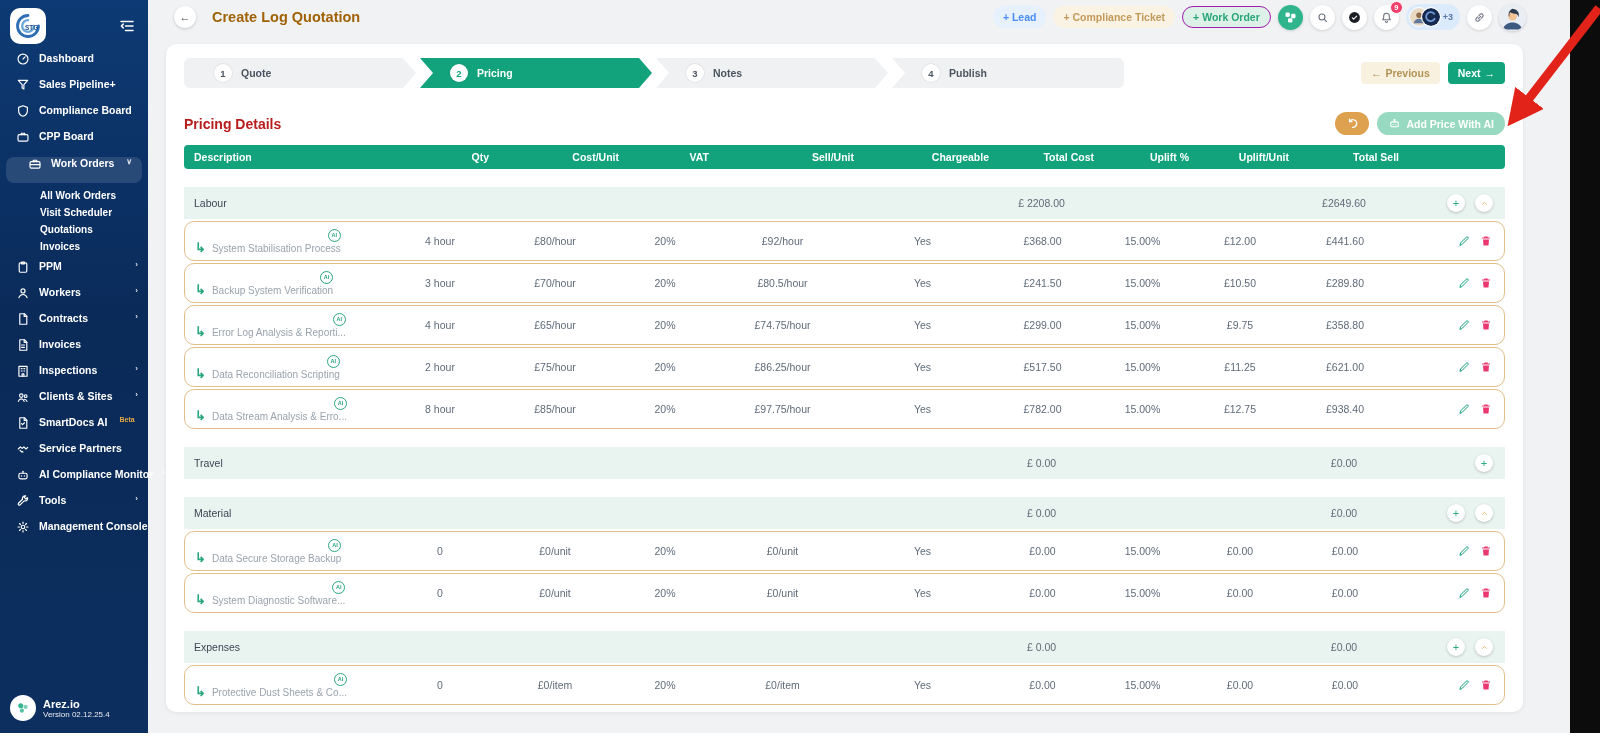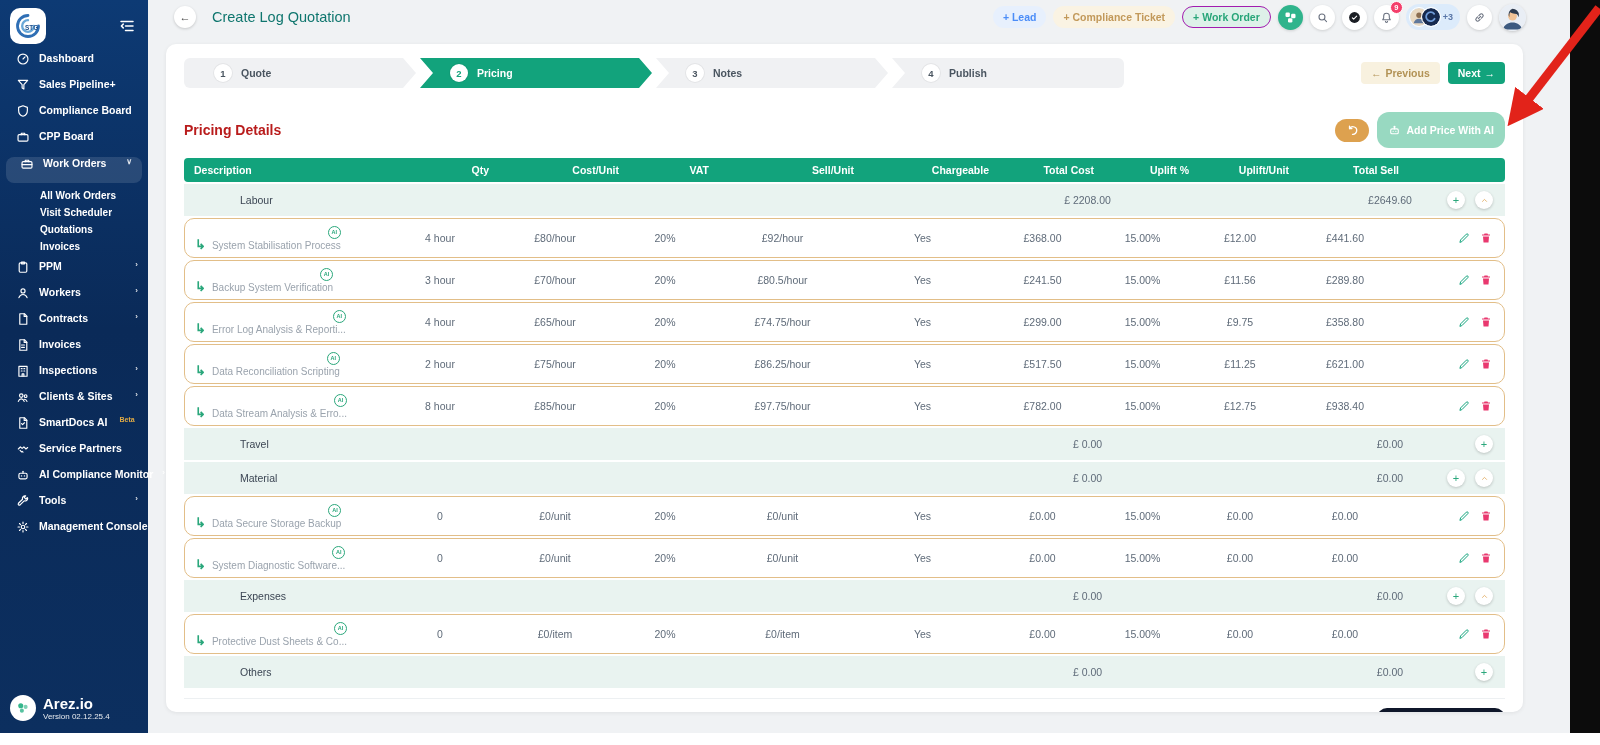--- a/index.html
+++ b/index.html
@@ -11,38 +11,38 @@
     background:linear-gradient(180deg,#0d3a74 0%,#0a2a58 45%,#0c2f5f 100%); color:#fff; z-index:5; }
   .side-head { display:flex; justify-content:space-between; align-items:center; padding:8px 12px 8px 10px; }
   .logo-box { width:36px; height:36px; background:#fff; border-radius:10px; display:flex; align-items:center; justify-content:center; }
   .logo-box svg { width:28px; height:28px; }
   .collapse-btn { width:18px; height:18px; color:#fff; cursor:pointer; }
   .collapse-btn svg { width:18px; height:18px; }
   .nav-item { display:flex; align-items:flex-start; gap:9px; height:26px; padding:0 10px 0 16px;
     color:#fff; font-size:10.5px; font-weight:bold; cursor:pointer; white-space:nowrap; }
   .nav-item .icon { width:14px; height:14px; display:inline-flex; flex:0 0 14px; }
   .nav-item .icon svg { width:14px; height:14px; }
-  .nav-item.active { background:rgba(255,255,255,.12); border-radius:8px; margin:1px 6px; padding-left:14px; }
+  .nav-item.active { background:rgba(255,255,255,.12); border-radius:8px; margin:1px 6px; padding-left:22px; }
   .chev { margin-left:auto; font-size:8px; opacity:.85; }
   .beta { color:#e0aa45; font-size:7px; margin-left:3px; font-weight:bold; }
   .subnav { padding:3px 0 5px; }
   .sub-item { padding-left:40px; height:17px; display:flex; align-items:center; color:#fff;
     font-size:10px; font-weight:600; cursor:pointer; white-space:nowrap; }
   .side-foot { position:absolute; bottom:12px; left:10px; display:flex; gap:7px; align-items:center; }
   .foot-logo { width:26px; height:26px; border-radius:50%; background:#fff; display:flex; align-items:center; justify-content:center; }
   .foot-logo svg { width:18px; height:18px; }
-  .foot-app { font-size:15px; font-weight:bold; }
+  .foot-app { font-size:11px; font-weight:bold; }
   .foot-ver { font-size:8px; opacity:.9; }
 
   
   .main { position:absolute; left:148px; top:0; width:1422px; height:733px; background:#f0f2f4; }
   .topbar { display:flex; align-items:center; height:34px; padding:0 44px 0 26px; gap:8px; }
   .back-btn { width:22px; height:22px; border-radius:50%; background:#fff; box-shadow:0 1px 3px rgba(0,0,0,.18);
     display:flex; align-items:center; justify-content:center; font-size:11px; color:#444; cursor:pointer; }
-  .page-title { font-size:14.5px; font-weight:normal; color:#0f766e; margin-left:8px; }
+  .page-title { font-size:14.5px; font-weight:bold; color:#a16207; margin-left:8px; }
   .tb-right { margin-left:auto; display:flex; align-items:center; gap:7px; }
   .pill { height:22px; border-radius:12px; padding:0 10px; font-size:10.5px; font-weight:bold;
     display:flex; align-items:center; cursor:pointer; white-space:nowrap; }
   .pill.blue { background:#e7f0fd; color:#4b8df8; }
   .pill.tan { background:#faf3e3; color:#c2995a;text-align:right; }
   .pill.green { background:#def1e9; color:#27a578; border:1px solid #a21caf; }
   .cbtn { width:25px; height:25px; border-radius:50%; background:#fff; box-shadow:0 1px 3px rgba(0,0,0,.14);
     display:flex; align-items:center; justify-content:center; color:#6b7280; position:relative; cursor:pointer; }
   .cbtn svg { width:13px; height:13px; }
   .cbtn.green-apps { background:#2fb48c; color:#fff; }
@@ -79,30 +79,30 @@
     font-weight:bold; display:flex; align-items:center; gap:4px; cursor:pointer; font-family:inherit; }
   .btn-prev { background:#f8f1df; color:#b29255; }
   .btn-next { background:#12a37c; color:#fff; }
 
   .details-head { display:flex; align-items:center; margin:24px 0 10px; }
   .details-title { font-size:14px; font-weight:bold; color:#b91c1c; }
   .head-actions { margin-left:auto; display:flex; gap:8px; align-items:center; }
   .undo-btn { width:34px; height:23px; border:none; border-radius:12px; background:#dda14f; color:#fff;
     display:flex; align-items:center; justify-content:center; cursor:pointer; }
   .undo-btn svg { width:13px; height:13px; }
-  .ai-btn { height:36px; border:none; border-radius:12px; background:#98d9c1; color:#fff; font-size:10.5px;
+  .ai-btn { height:23px; border:none; border-radius:12px; background:#98d9c1; color:#fff; font-size:10.5px;
     font-weight:bold; display:flex; align-items:center; gap:5px; padding:0 11px; cursor:pointer; font-family:inherit; }
   .ai-btn svg { width:13px; height:13px; }
 
   .thead, .trow { display:grid; grid-template-columns:205px 100px 130px 90px 145px 135px 105px 95px 100px 110px 1fr; align-items:center; }
   .thead { background:#12a37c; border-radius:4px; height:24px; color:#fff; font-size:10px; font-weight:bold; }
   .thead .cell { color:#fff; font-weight:bold;text-align:right; }
   .cell { font-size:10.5px; color:#5f6b79; text-align:center; overflow:hidden; white-space:nowrap; }
   .cell.desc { text-align:left; padding-left:10px; }
-  .group-row { background:#e9f3f0; height:32px; margin-top:2px;padding-left:46px; }
+  .group-row { background:#e9f3f0; height:32px; margin-top:18px; }
   .group-name { color:#3c4654; }
   .item-row { height:40px; border:1px solid #e2be88; border-radius:10px; margin:2px 0; background:#fff; }
   .acts { display:flex; justify-content:flex-end; align-items:center; gap:10px; padding-right:12px; }
   .ctrl { width:18px; height:18px; border:none; border-radius:50%; background:#fff;
     box-shadow:0 1px 3px rgba(0,0,0,.2); display:flex; align-items:center; justify-content:center;
     font-size:11px; line-height:1; cursor:pointer; padding:0; }
   .ctrl.add { color:#2aa77b; }
   .ctrl.col { color:#dda14f; }
   .ctrl svg { width:9px; height:9px; }
   .icon-btn { background:none; border:none; cursor:pointer; padding:0; display:flex; }
@@ -510,21 +510,21 @@
               <span class="item-name">Backup System Verification</span>
             </span>
           </div>
           <div class="cell">3 hour</div>
           <div class="cell">£70/hour</div>
           <div class="cell">20%</div>
           <div class="cell">£80.5/hour</div>
           <div class="cell">Yes</div>
           <div class="cell">£241.50</div>
           <div class="cell">15.00%</div>
-          <div class="cell">£11.56</div>
+          <div class="cell">£10.50</div>
           <div class="cell">£289.80</div>
           <div class="acts">
             <button class="icon-btn edit">
               <svg viewBox="0 0 24 24" fill="none" stroke="currentColor" stroke-width="2" stroke-linecap="round" stroke-linejoin="round">
                 <path d="M4 20l1.2-4.2L16.7 4.3a2.1 2.1 0 013 3L8.2 18.8z"></path>
               </svg>
             </button>
             <button class="icon-btn del">
               <svg viewBox="0 0 24 24" fill="currentColor">
                 <path d="M9 3h6l1 2h4v2H4V5h4zM6 9h12l-1 12H7z"></path>

